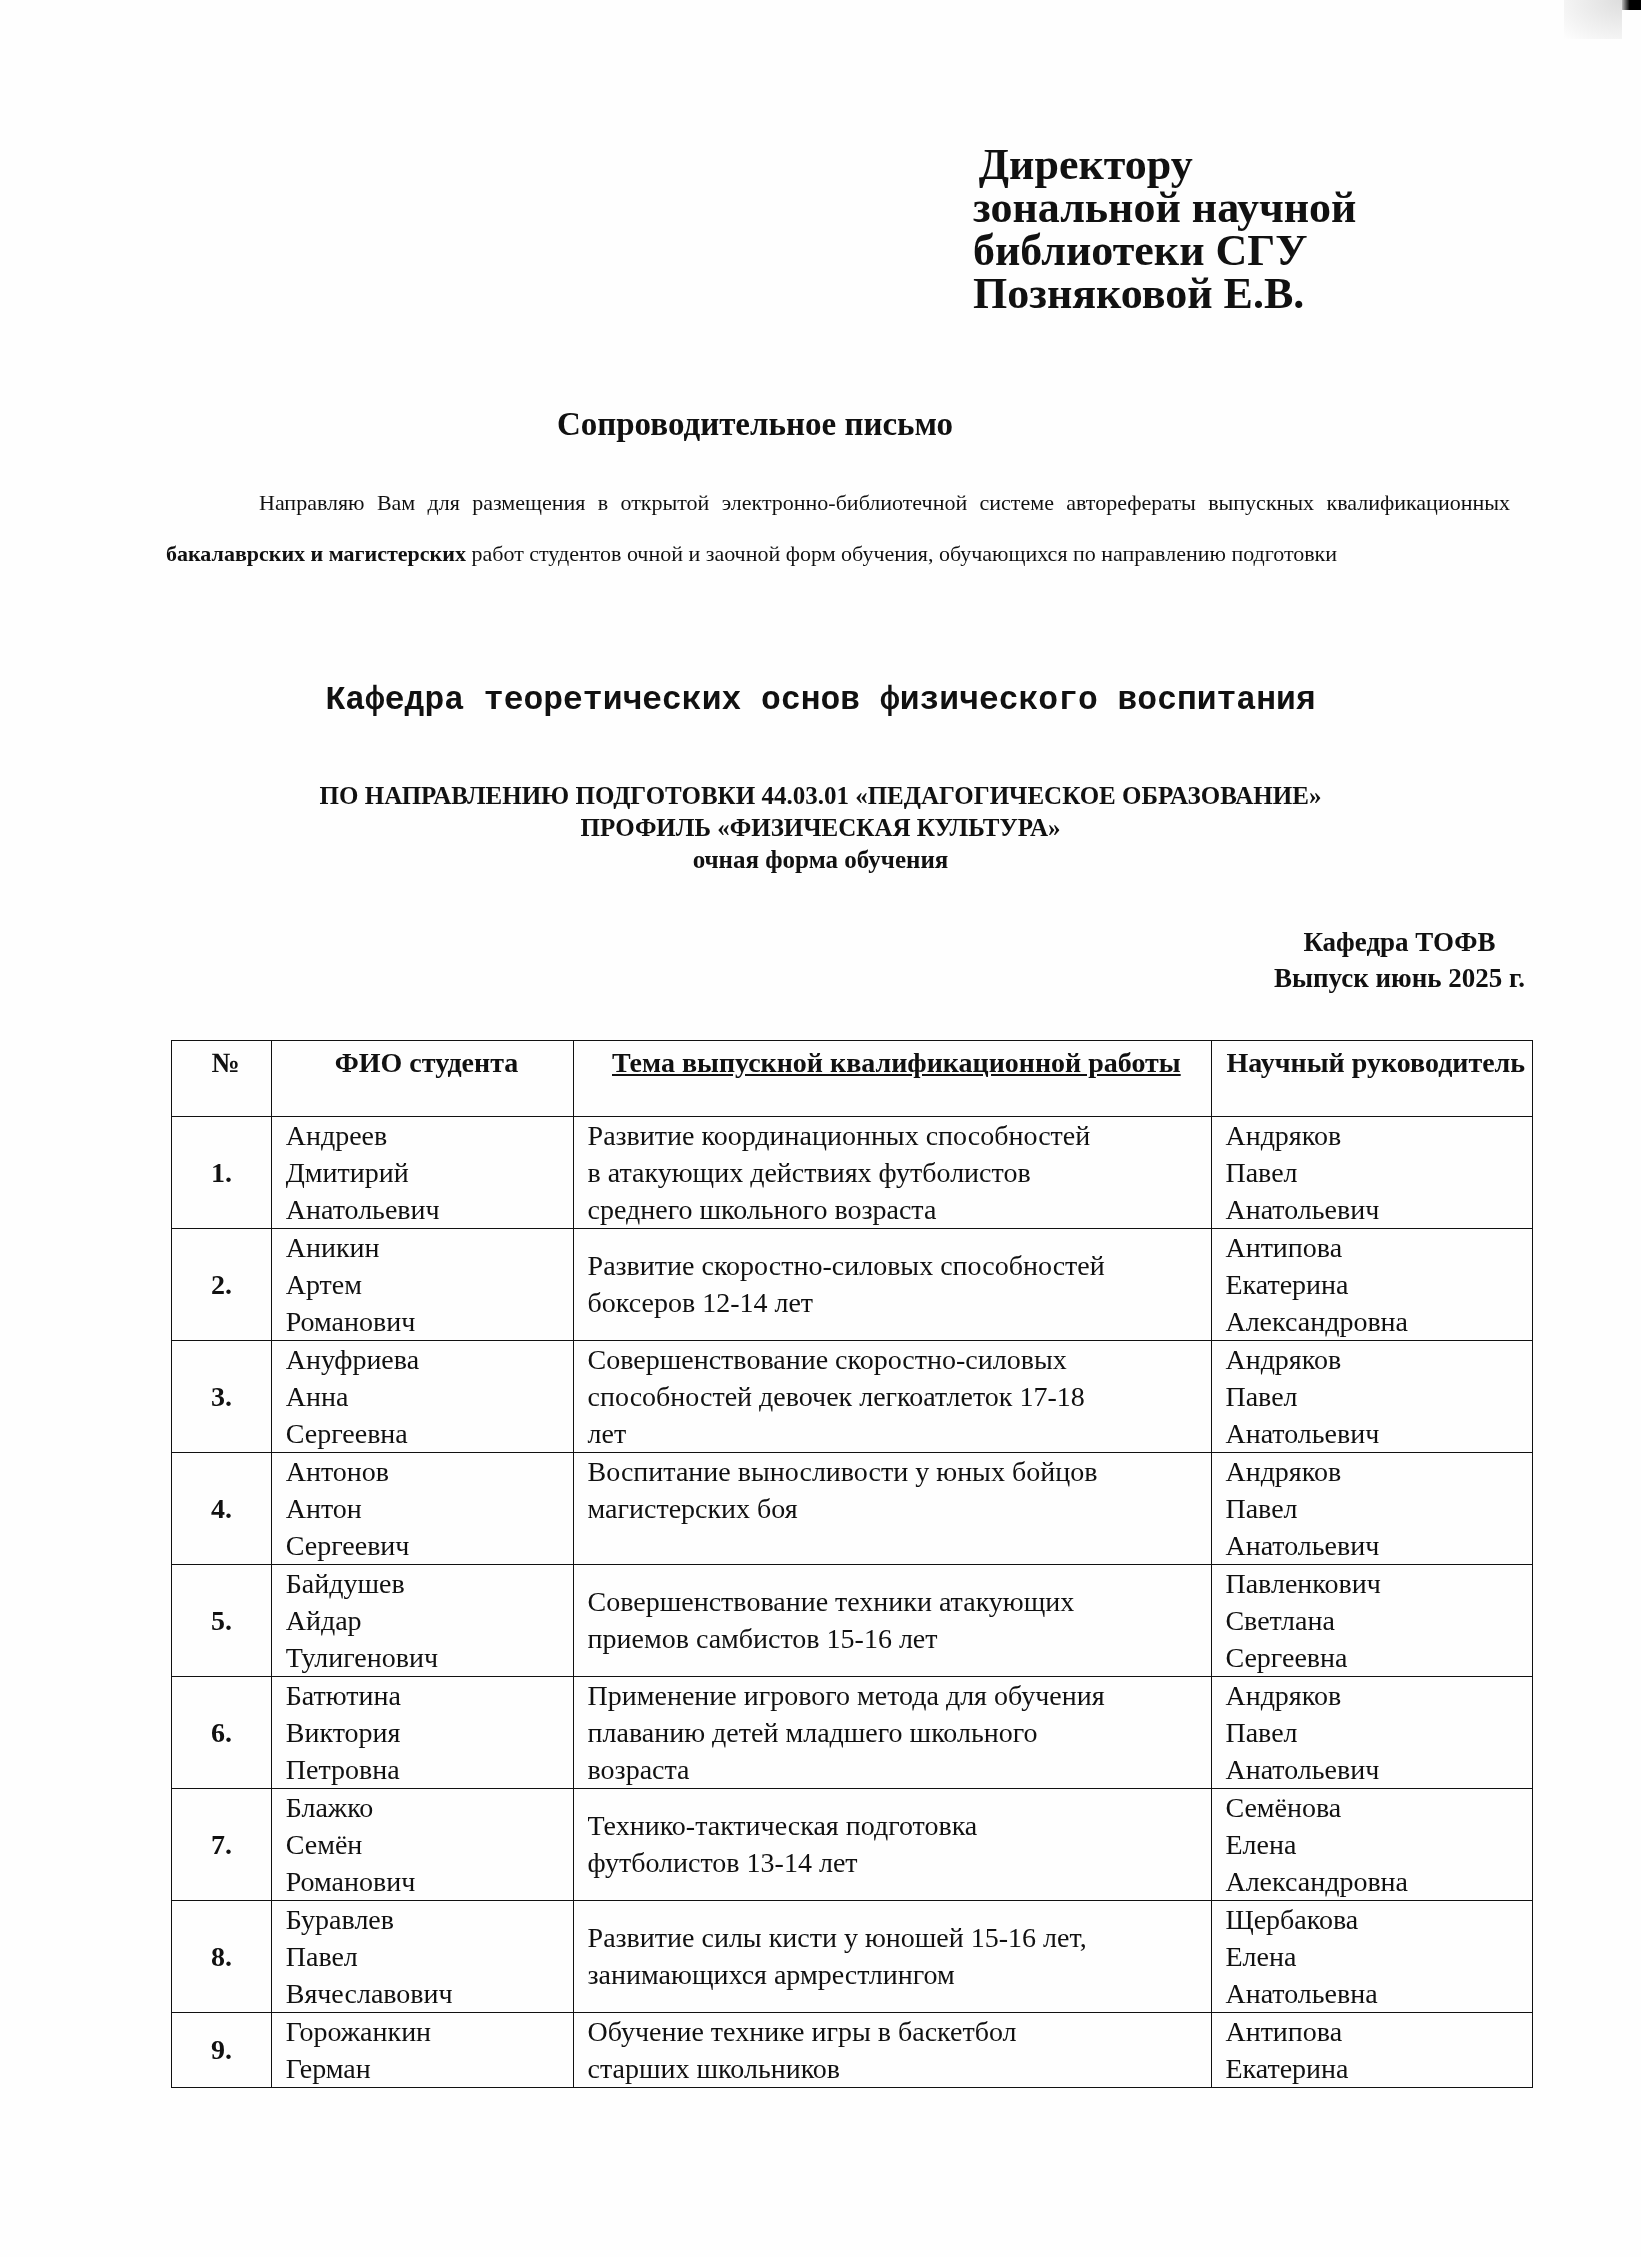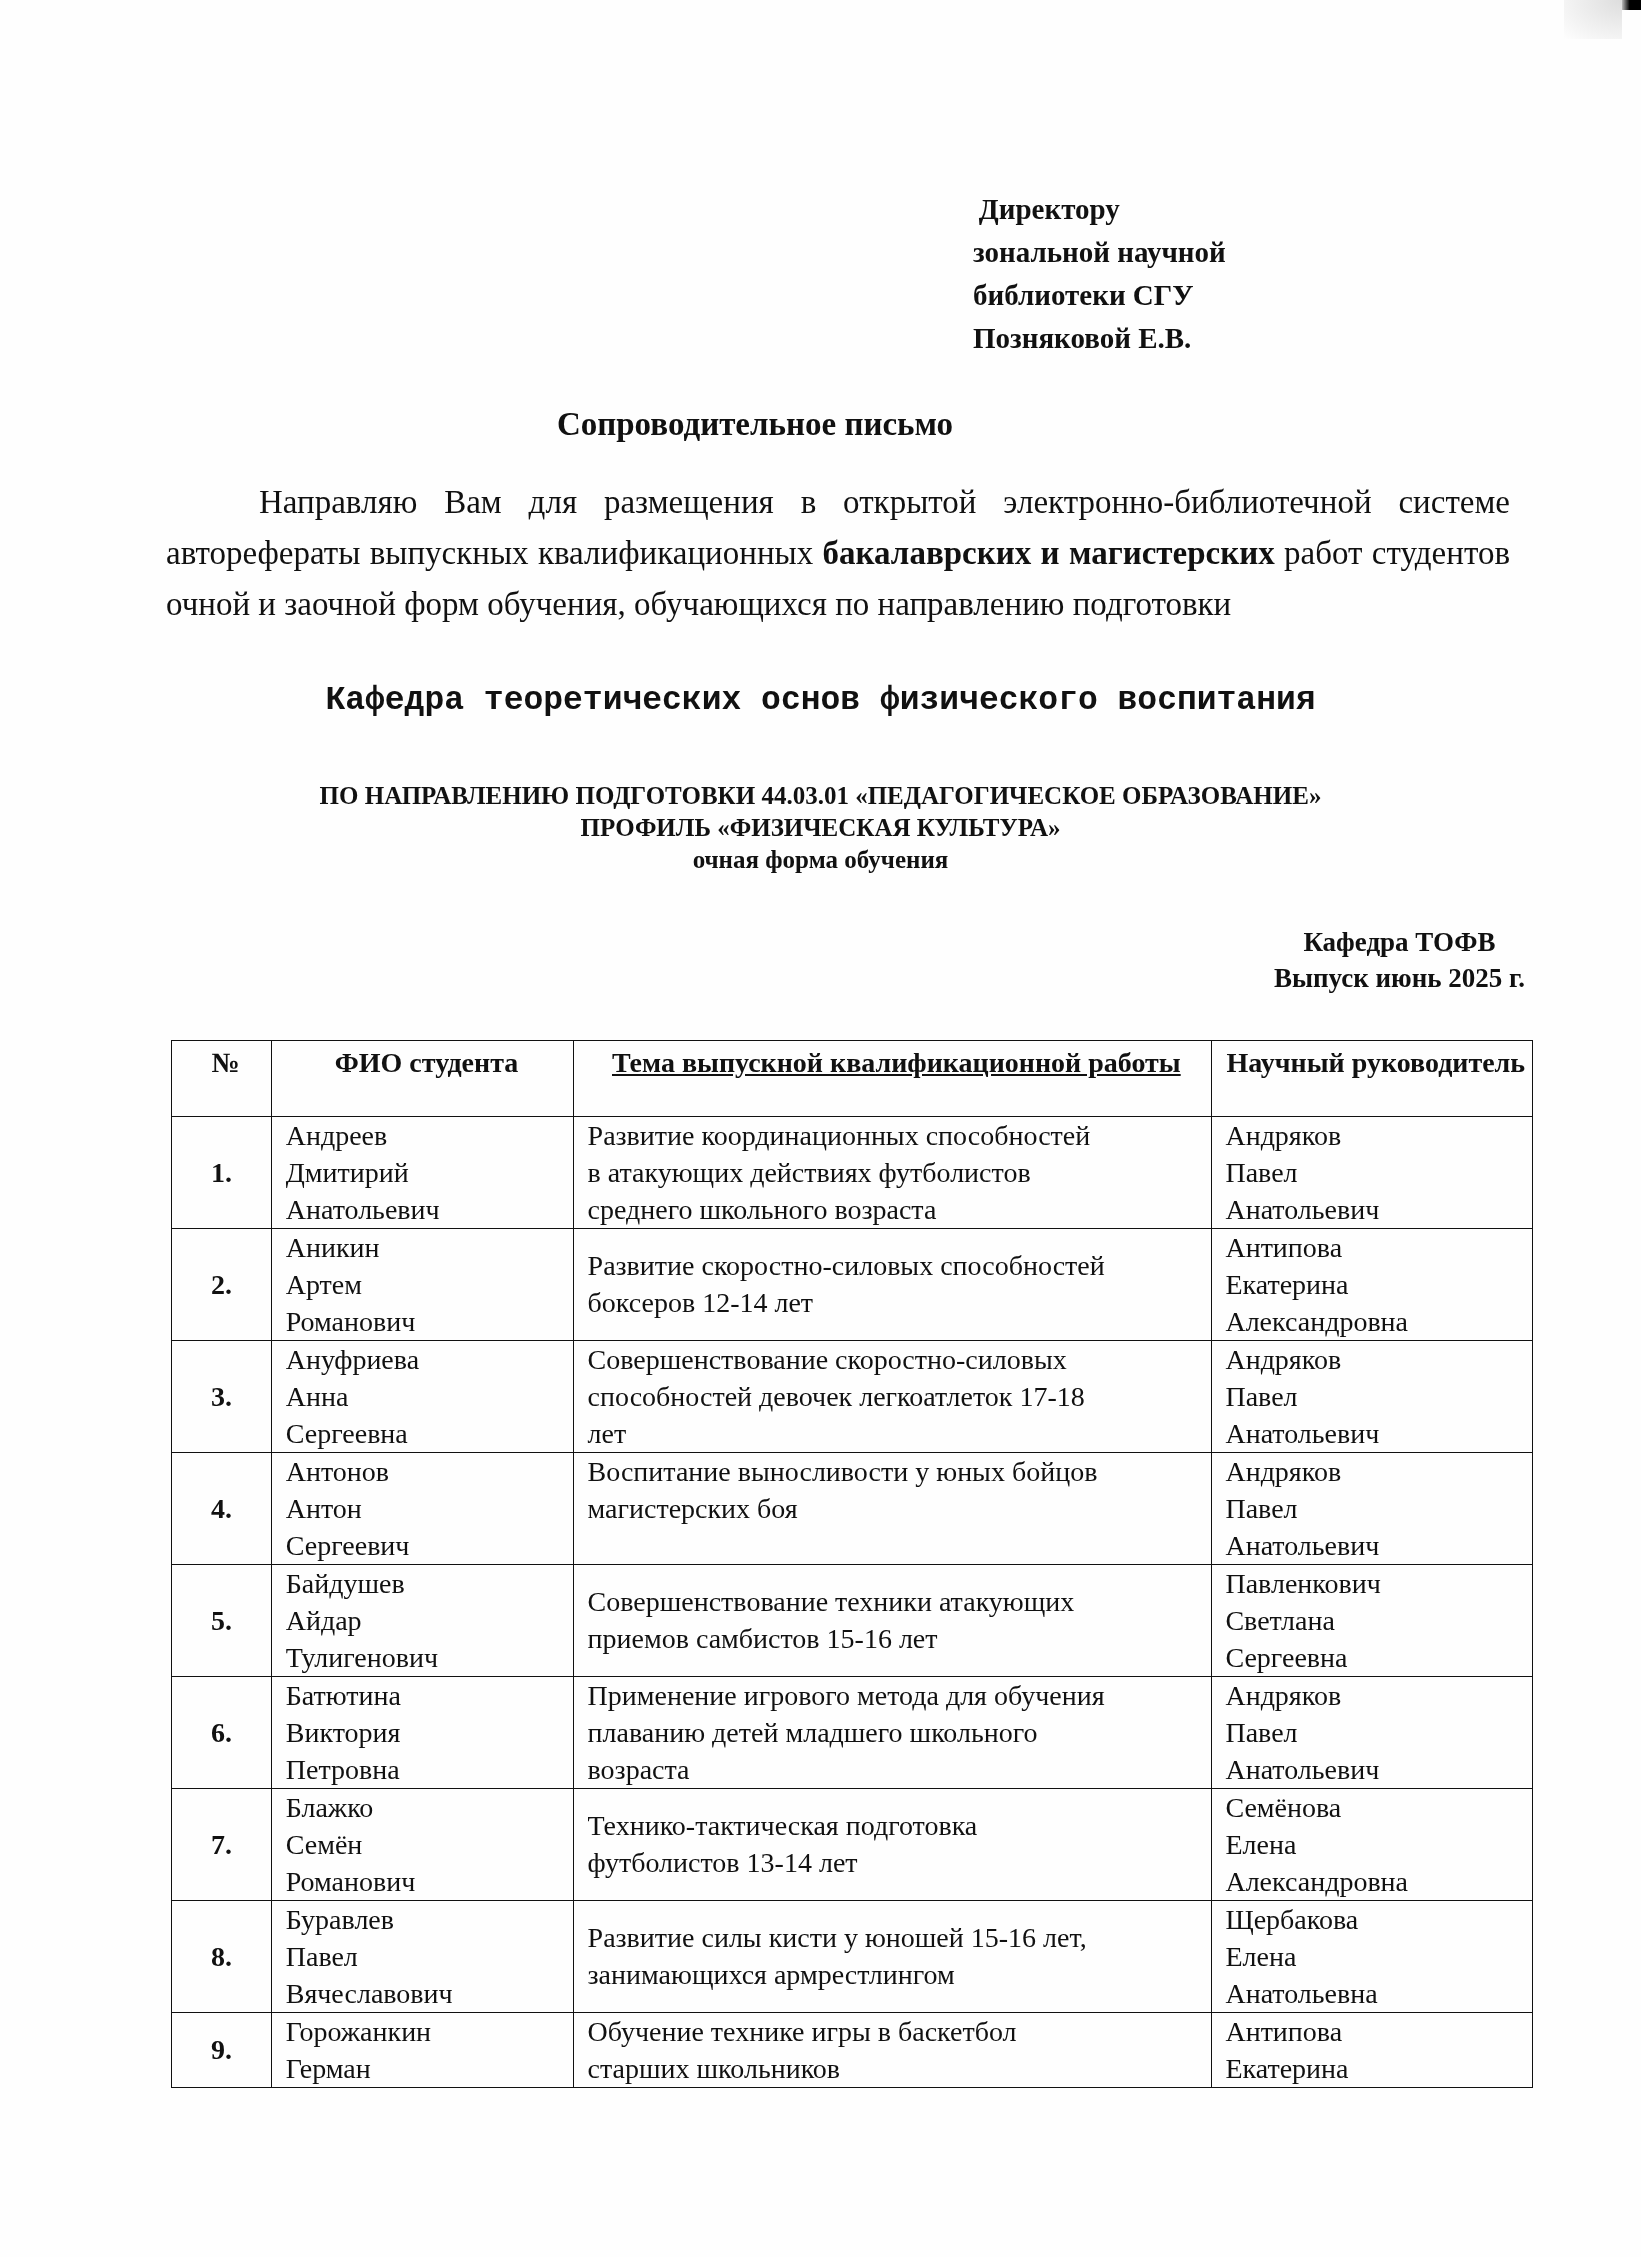--- a/index.html
+++ b/index.html
@@ -7,28 +7,28 @@
     width: 1641px; height: 2257px; position: relative; overflow: hidden;
     font-family: "Liberation Serif", "DejaVu Serif", serif; color: #111;
   }
   .page { position: absolute; inset: 0; background: #fefefe; }
   .scan-edge { position: absolute; top: 0; right: 0; width: 19.3px; height: 9.7px;
     background: linear-gradient(to left, #000 0 60%, #bbb 100%); }
   .scan-shade { position: absolute; top: 0; right: 19.3px; width: 58px; height: 39px;
     background: radial-gradient(ellipse at top right, #ddd, rgba(255,255,255,0)); }
 
   .addressee { position: absolute; left: 973px; top: 143px; font-weight: bold;
-    font-size: 29px; line-height: 43px; margin-top: 45px; }
+    font-size: 44px; line-height: 43px; }
   .addressee div:first-child { padding-left: 5.8px; }
 
   .letter-title { position: absolute; left: 12px; width: 1486px; top: 406px;
     text-align: center; font-weight: bold; font-size: 33px; }
 
   .body-para { position: absolute; left: 166px; width: 1344px; top: 477px;
-    font-size: 33px; line-height: 51px; text-align: justify; text-align-last: left; }
+    font-size: 22px; line-height: 51px; text-align: justify; text-align-last: left; }
   .body-para .indent { display: inline-block; width: 93px; }
   .body-para b { font-weight: bold; }
 
   .dept { position: absolute; left: 0; width: 1641px; top: 682px;
     text-align: center; font-weight: bold; font-size: 33px; font-family: Liberation Mono, monospace; }
 
   .list-head { position: absolute; left: 0; width: 1641px; top: 780px;
     text-align: center; font-weight: bold; font-size: 25px; line-height: 32px; }
 
   .right-block { position: absolute; right: 116px; top: 924px; text-align: center;

